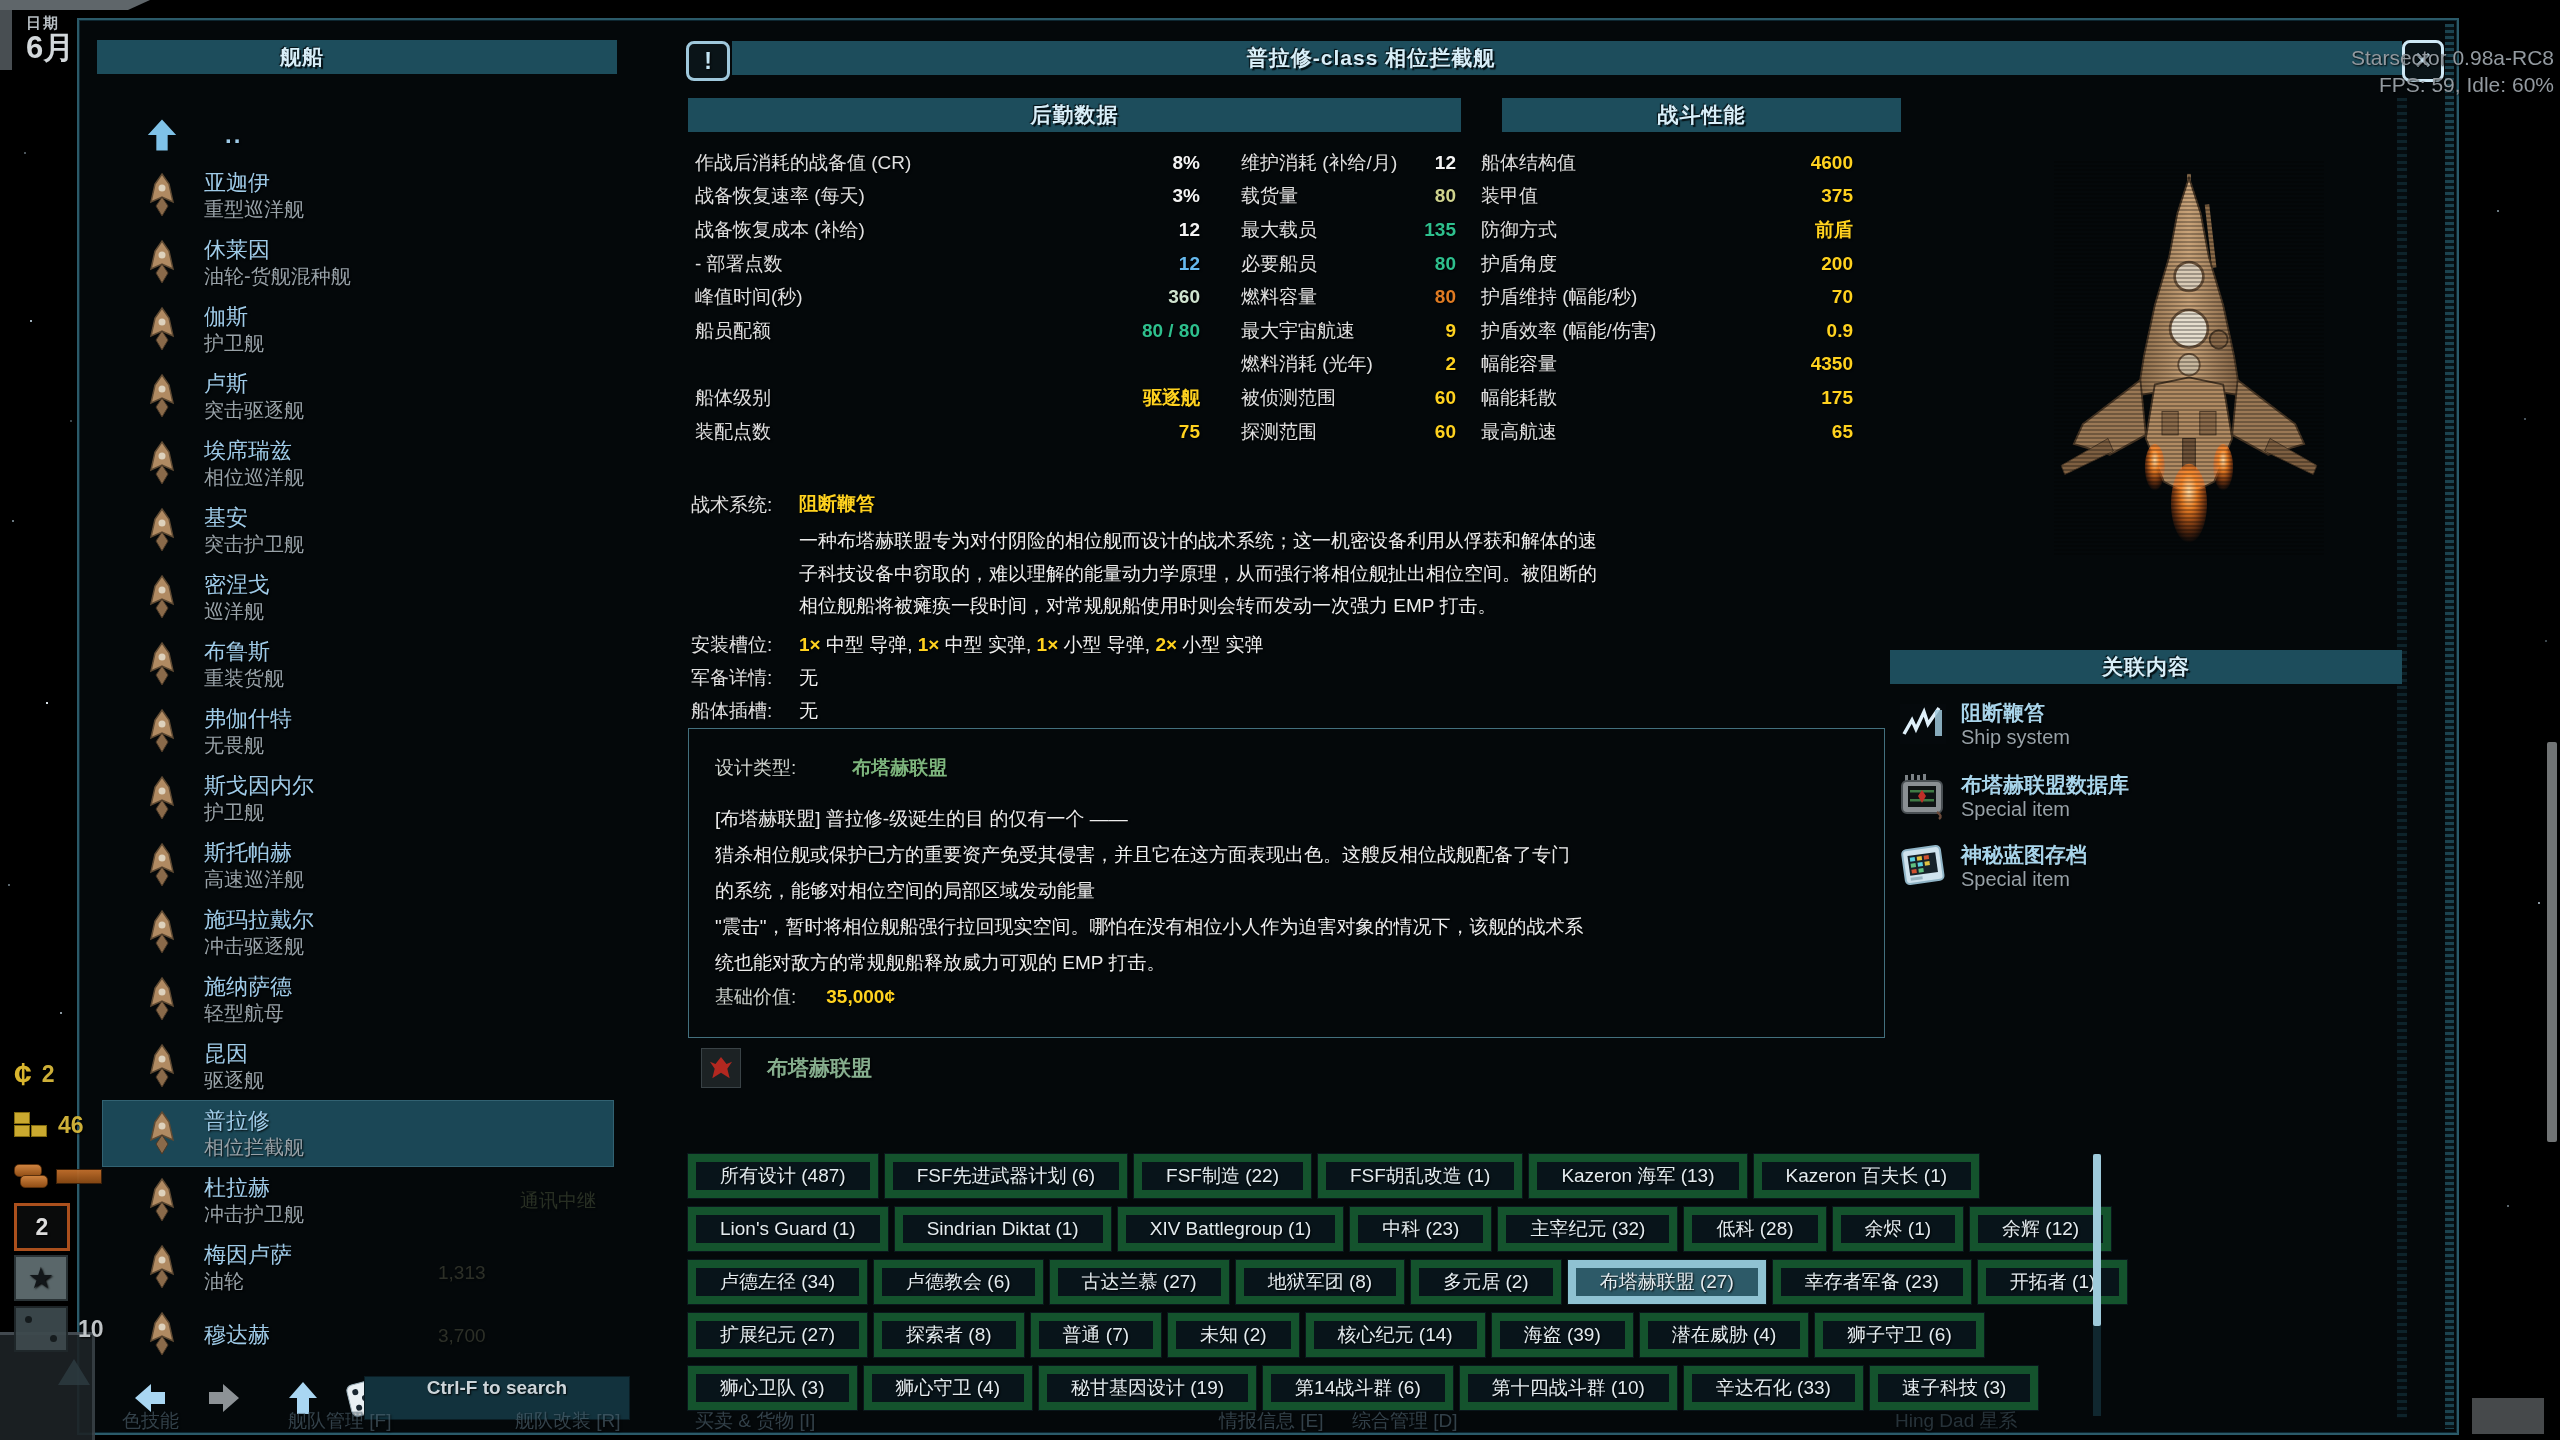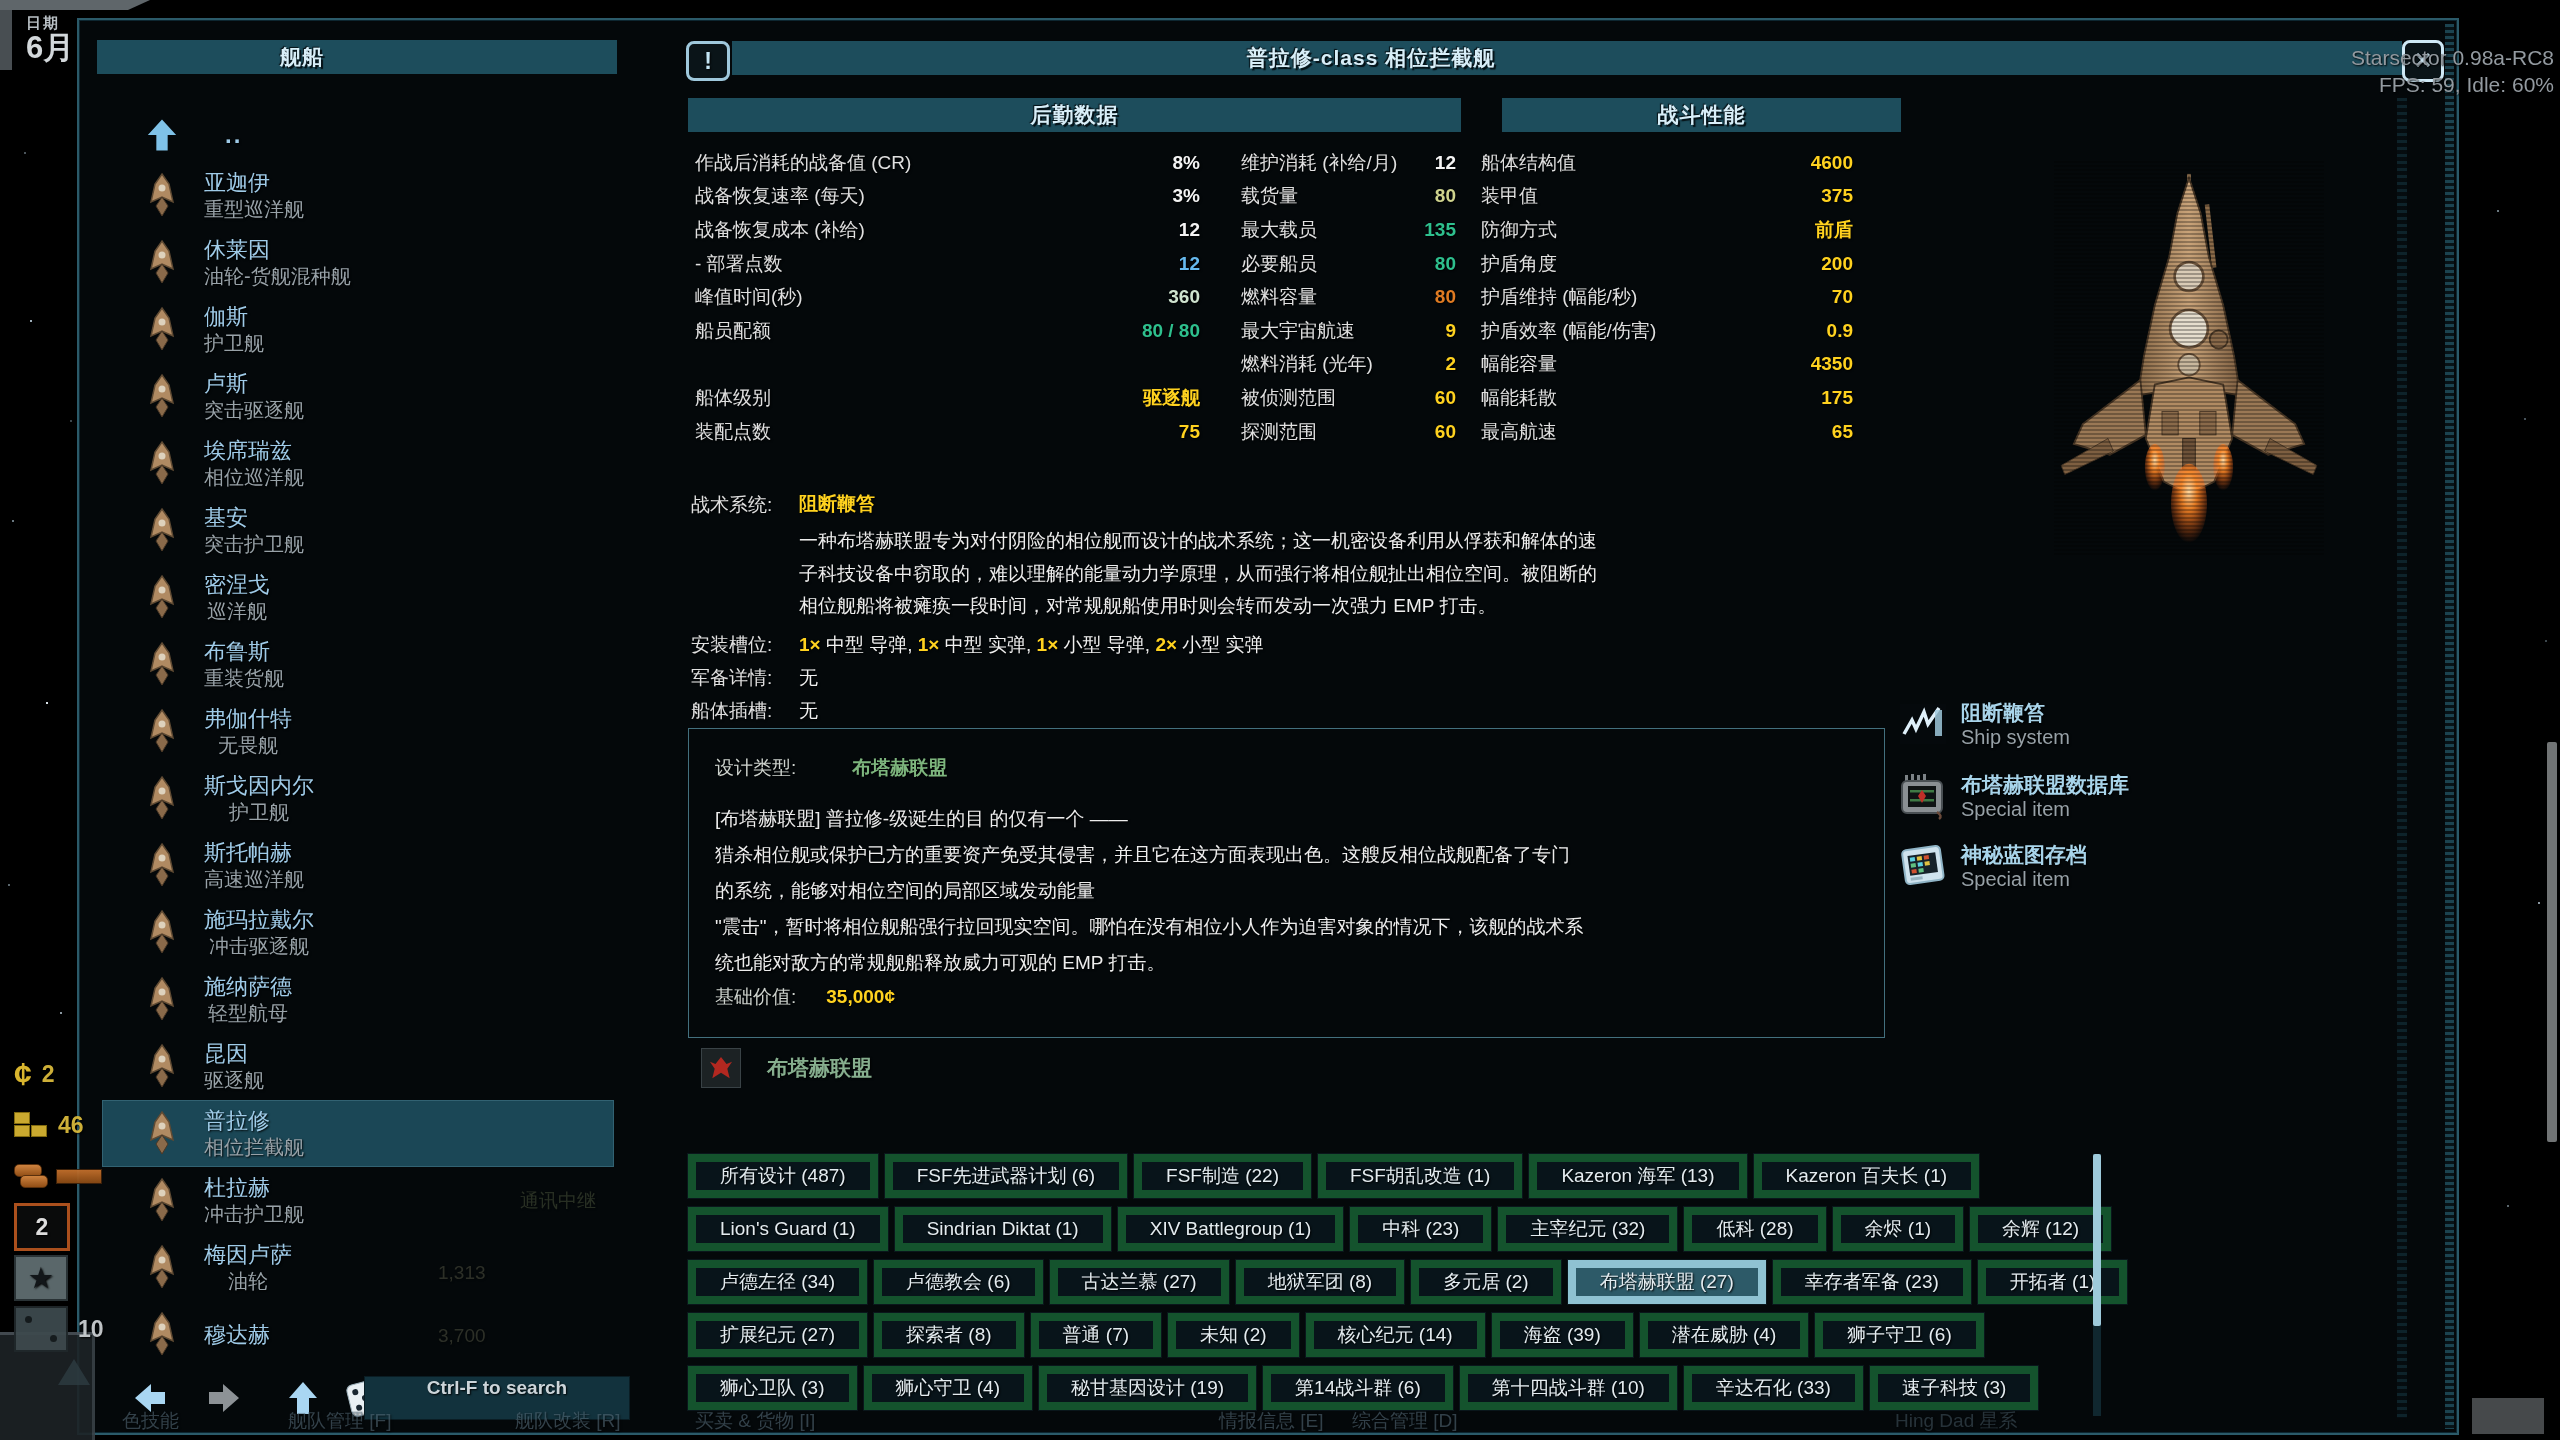--- a/index.html
+++ b/index.html
@@ -76,21 +76,21 @@
   
   .ship-list{position:absolute;left:23px;top:88px;width:512px;height:1268px;overflow:hidden;}
   .up-row{height:54px;display:flex;align-items:center;cursor:pointer;}
   .up-row svg{margin-left:43px;}
   .up-label{margin-left:46px;color:#9fcbe8;font-size:24px;font-weight:bold;letter-spacing:2px;}
   .ship-row{height:67px;display:flex;align-items:center;cursor:pointer;}
   .ship-row.selected{background:rgba(35,92,112,.75);box-shadow:inset 0 0 0 1px rgba(120,180,200,.25);}
   .ship-icon{width:44px;height:52px;margin-left:38px;flex:0 0 auto;display:flex;align-items:center;justify-content:center;}
   .ship-text{margin-left:20px;display:flex;flex-direction:column;line-height:26px;}
   .ship-name{color:#9fcbe8;font-size:22px;font-weight:normal;}
-  .ship-type{color:#98a2a8;font-size:20px;text-align:center;}
+  .ship-type{color:#98a2a8;font-size:20px;}
 
   .list-nav{position:absolute;left:0px;top:1356px;width:580px;height:48px;}
   .nav-ico{position:absolute;top:2px;width:40px;height:40px;cursor:pointer;}
   .nav-left{left:50px;} .nav-right{left:126px;} .nav-up{left:204px;}
   .nav-dice{left:266px;transform:rotate(-14deg);}
   .search-btn{position:absolute;left:285px;top:0px;width:264px;height:42px;background:#12323d;border:1px solid #0a1d24;
     display:flex;align-items:flex-start;justify-content:center;color:#ccd5da;font-size:19px;cursor:pointer;font-weight:bold;}
 
   
   .stat-col{position:absolute;display:flex;flex-direction:column;}
@@ -699,20 +699,23 @@
 
   <div class="faction-row">
     <span class="faction-ico">
       <svg width="30" height="30" viewBox="0 0 38 38">
         <path d="M19 5 L26 14 L33 11 L27 20 L30 32 L19 25 L8 32 L11 20 L5 11 L12 14 Z" fill="#b22820"></path>
       </svg>
     </span>
     <span class="faction-name">布塔赫联盟</span>
   </div>
 
+  <div class="panel-bar" style="left:1811px;top:630px;width:512px;">
+    <span>关联内容</span>
+  </div>
 
   <div class="rel-item" style="left:1820px;top:680px;">
     <span class="rel-ico">
       <svg width="48" height="48" viewBox="0 0 48 48">
         <rect x="1" y="4" width="46" height="40" fill="#05090c"></rect>
         <path d="M5 34 L13 20 L17 29 L25 12 L29 24 L40 8" stroke="#dff0fa" stroke-width="3.5" fill="none"></path>
         <rect x="36" y="10" width="7" height="26" fill="#9fc8dc" opacity="0.85"></rect>
       </svg>
     </span>
     <span class="rel-text">

